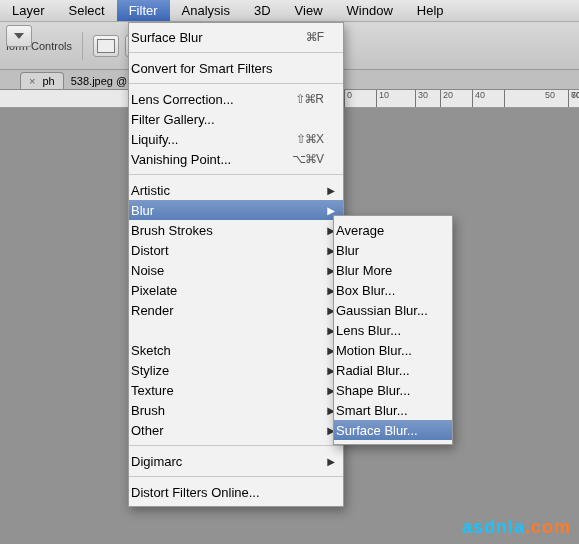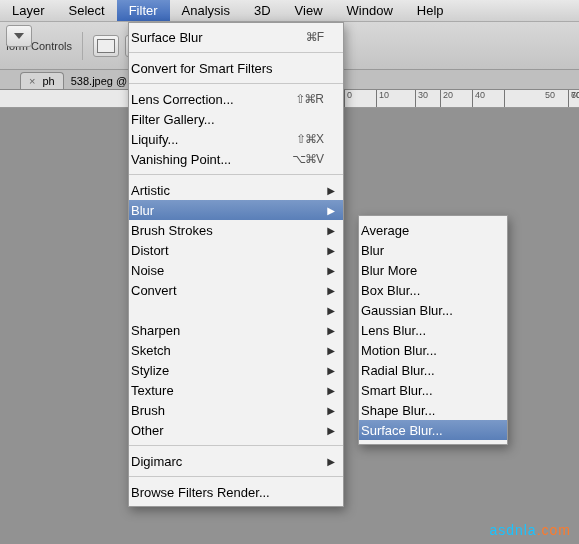--- a/index.html
+++ b/index.html
@@ -21,22 +21,22 @@
 .canvas-area { background: #929292; height: 436px; }
 .menu { position: absolute; background: #f2f2f2; border: 1px solid #9a9a9a; box-shadow: 2px 4px 10px rgba(0,0,0,.35); font-size: 13px; padding: 4px 0; }
 .menu.main { left: 128px; top: 22px; width: 216px; }
 .menu .row { display: flex; align-items: center; height: 20px; padding: 0 20px 0 2px; cursor: default; position: relative; }
 .menu .row .lbl { flex: 1; white-space: nowrap; }
 .menu .row .sc { color: #555; font-size: 12px; letter-spacing: -1px; }
 .menu .row.sel { background: linear-gradient(#7a99c8,#5a7fb8); color: #fff; }
 .menu .row.sel .arrow { color: #fff; }
 .menu .row .arrow { position: absolute; right: 8px; font-size: 10px; color: #333; }
 .menu hr { border: none; border-top: 1px solid #c8c8c8; margin: 5px 0; }
-.menu.sub { left: 358px; top: 215px; width: 150px; }
-.watermark { position: absolute; right: 8px; bottom: 6px; font-size: 14px; font-weight: normal; letter-spacing: 1px; }
+.menu.sub { left: 333px; top: 215px; width: 120px; }
+.watermark { position: absolute; right: 8px; bottom: 6px; font-size: 18px; font-weight: bold; letter-spacing: 1px; }
 .watermark .a { color: #19c3ff; }
 .watermark .b { color: #ff7a2a; }
 .icon-box { width: 18px; height: 14px; border: 1px solid #777; background: #eee; }
 </style>
 </head>
 <body>
 
 <div class="menubar" id="menubar">
     <div class="item">Layer</div>
     <div class="item">Select</div>
@@ -120,28 +120,28 @@
     </div>
     <div class="row">
       <span class="lbl">Distort</span>
       <span class="arrow">▶</span>
     </div>
     <div class="row">
       <span class="lbl">Noise</span>
       <span class="arrow">▶</span>
     </div>
     <div class="row">
-      <span class="lbl">Convert</span>
-      <span class="arrow">▶</span>
-    </div>
-    <div class="row">
-      <span class="arrow">▶</span>
-    </div>
-    <div class="row">
-      <span class="lbl">Sharpen</span>
+      <span class="lbl">Pixelate</span>
+      <span class="arrow">▶</span>
+    </div>
+    <div class="row">
+      <span class="lbl">Render</span>
+      <span class="arrow">▶</span>
+    </div>
+    <div class="row">
       <span class="arrow">▶</span>
     </div>
     <div class="row">
       <span class="lbl">Sketch</span>
       <span class="arrow">▶</span>
     </div>
     <div class="row">
       <span class="lbl">Stylize</span>
       <span class="arrow">▶</span>
     </div>
@@ -157,21 +157,21 @@
       <span class="lbl">Other</span>
       <span class="arrow">▶</span>
     </div>
     <hr>
     <div class="row">
       <span class="lbl">Digimarc</span>
       <span class="arrow">▶</span>
     </div>
     <hr>
     <div class="row">
-      <span class="lbl">Browse Filters Render...</span>
+      <span class="lbl">Distort Filters Online...</span>
     </div>
   </div>
 <div class="menu sub" id="blurMenu">
     <div class="row">
       <span class="lbl">Average</span>
     </div>
     <div class="row">
       <span class="lbl">Blur</span>
     </div>
     <div class="row">
@@ -186,24 +186,24 @@
     <div class="row">
       <span class="lbl">Lens Blur...</span>
     </div>
     <div class="row">
       <span class="lbl">Motion Blur...</span>
     </div>
     <div class="row">
       <span class="lbl">Radial Blur...</span>
     </div>
     <div class="row">
+      <span class="lbl">Shape Blur...</span>
+    </div>
+    <div class="row">
       <span class="lbl">Smart Blur...</span>
-    </div>
-    <div class="row">
-      <span class="lbl">Shape Blur...</span>
     </div>
     <div class="row sel">
       <span class="lbl">Surface Blur...</span>
     </div>
   </div>
 
 <div class="watermark">
   <span class="a">asdnla</span><span class="b">.com</span>
 </div>
 

